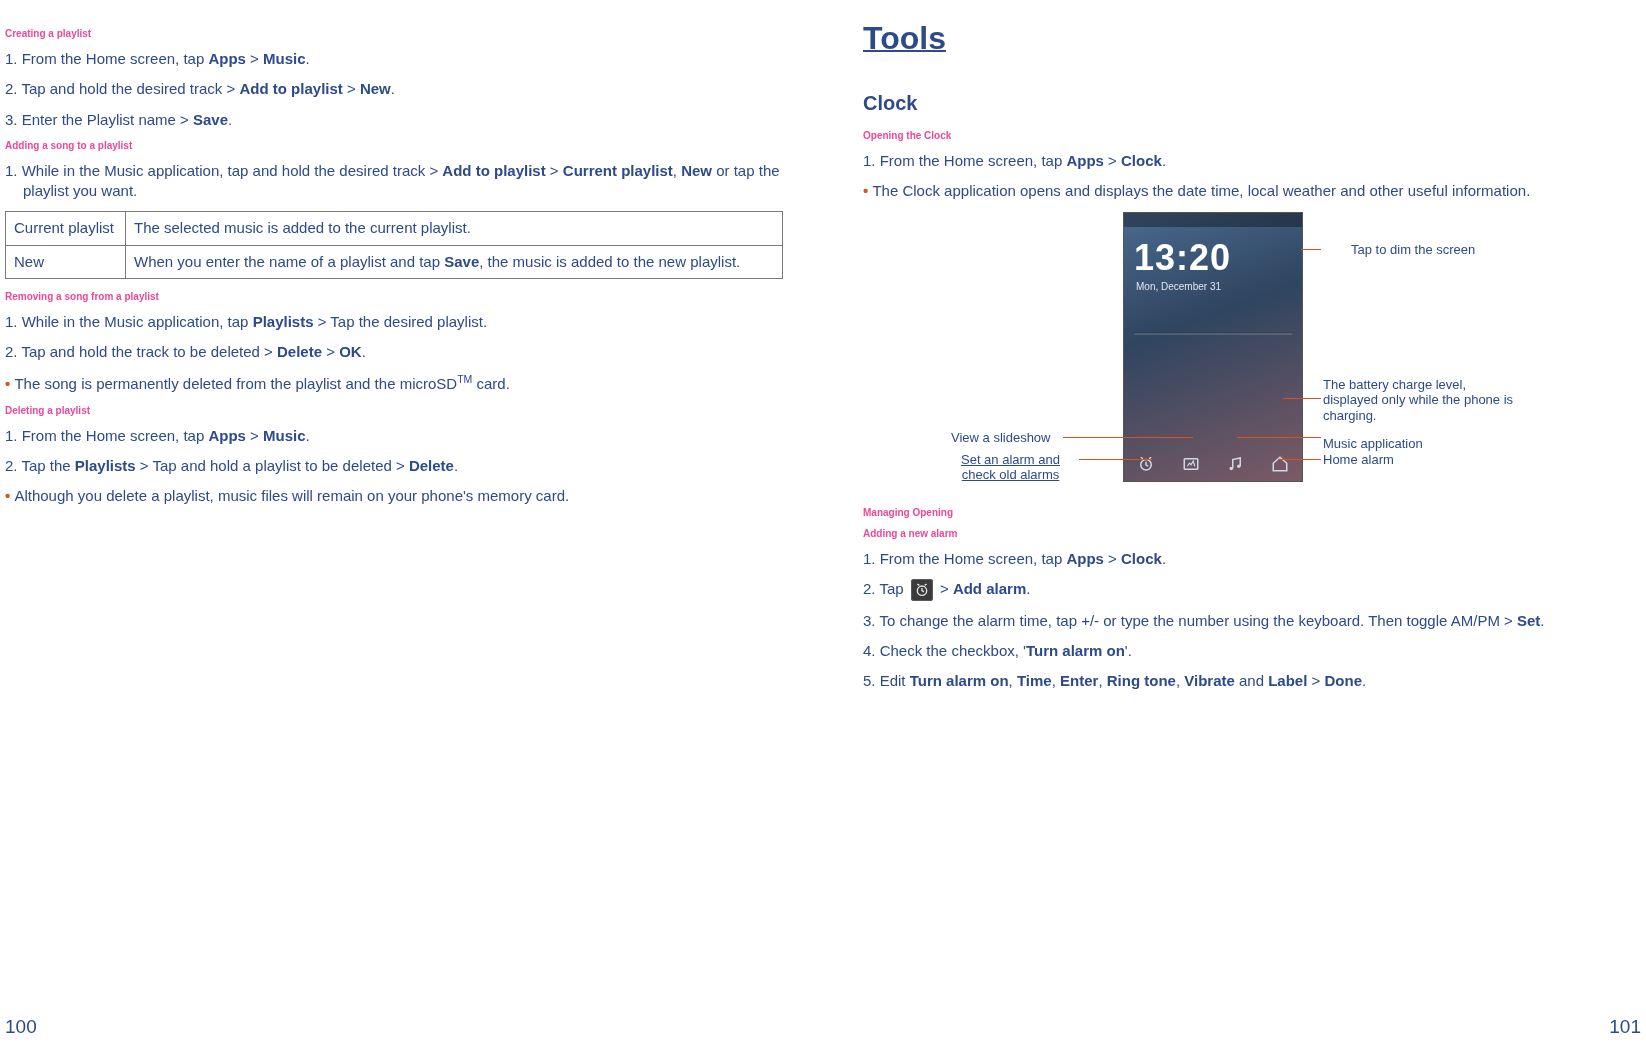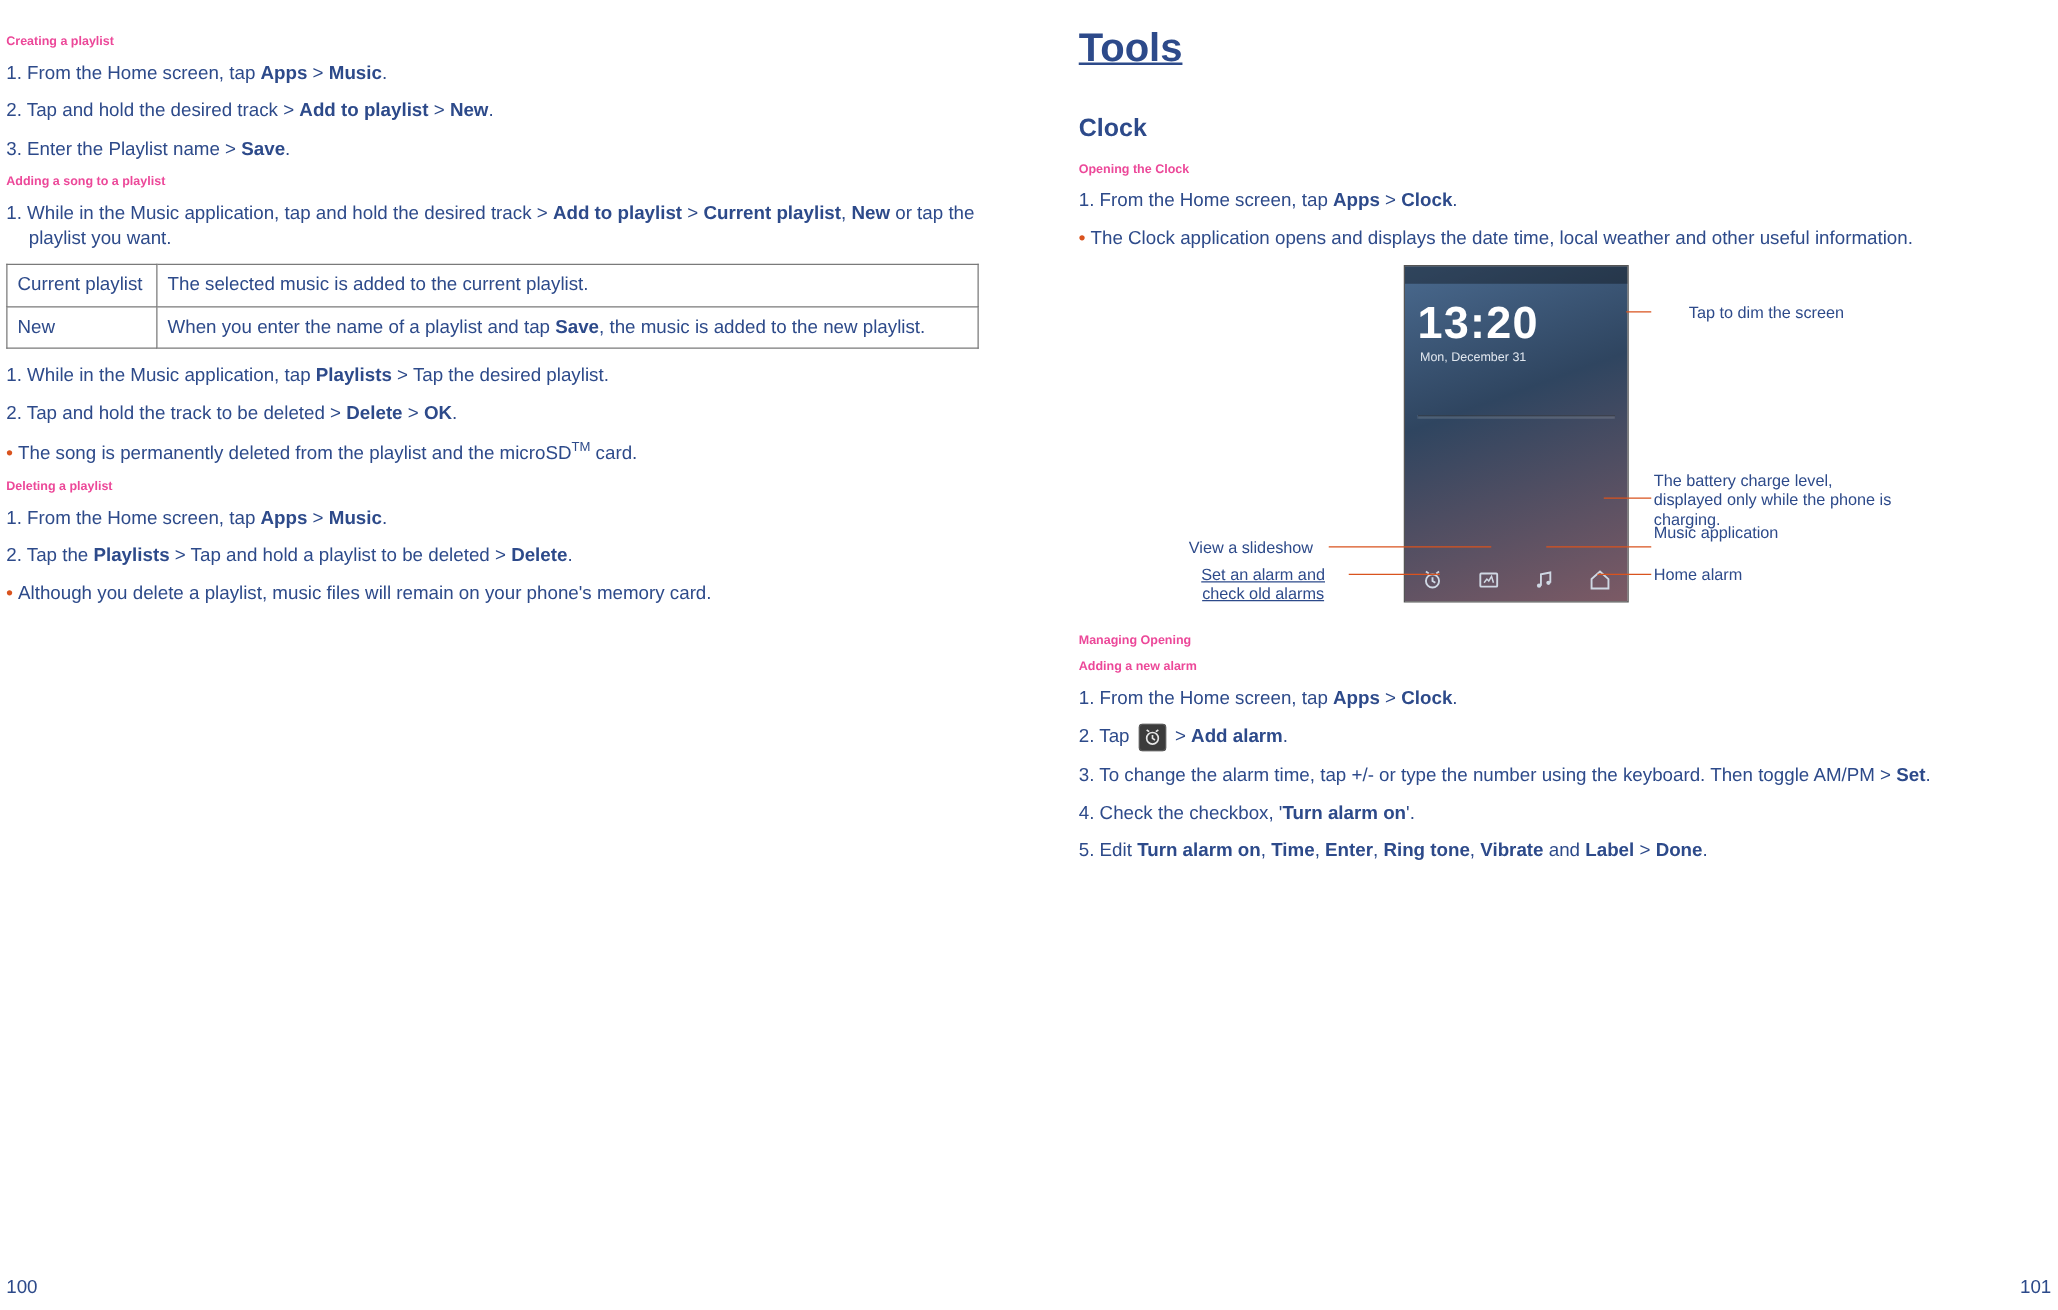--- a/index.html
+++ b/index.html
@@ -86,21 +86,21 @@
       padding: 6px 8px;
       vertical-align: top;
       line-height: 1.35;
     }
     table.opt-table td:first-child {
       width: 120px;
     }
     .page-num {
       position: absolute;
       bottom: 10px;
-      font-size: 15px;
+      font-size: 19px;
       color: #2d4a8a;
     }
     .page-num.left {
       left: 5px;
     }
     .page-num.right {
       right: 5px;
     }
     sup {
       font-size: 0.7em;
@@ -219,20 +219,21 @@
       <td>Current playlist</td>
       <td>The selected music is added to the current playlist.</td>
     </tr>
     <tr>
       <td>New</td>
       <td><span>When you enter the name of a playlist and tap </span><span class="b">Save</span><span>, the music is added to the new playlist.</span></td>
     </tr>
   </tbody>
     </table>
 
+  <div class="subhead">Removing a song from a playlist</div>
 
   <div class="step">
     <span>1. While in the Music application, tap </span><span class="b">Playlists</span><span> &gt; Tap the desired playlist.</span>
   </div>
   <div class="step">
     <span>2. Tap and hold the track to be deleted &gt; </span><span class="b">Delete</span><span> &gt; </span><span class="b">OK</span><span>.</span>
   </div>
   <div class="bullet">
     <span>The song is permanently deleted from the playlist and the microSD</span><sup>TM</sup><span> card.</span>
   </div>
@@ -293,21 +294,21 @@
           </svg>
       </div>
     </div>
 
     <div class="annot" style="left:488px; top:30px;">Tap to dim the screen</div>
     <div class="leader" style="left:438px; top:37px; width:20px;"></div>
 
     <div class="annot multi" style="left:460px; top:165px;">The battery charge level, displayed only while the phone is charging.</div>
     <div class="leader" style="left:420px; top:186px; width:38px;"></div>
 
-    <div class="annot" style="left:460px; top:206px;">Music application</div>
+    <div class="annot" style="left:460px; top:224px;">Music application</div>
     <div class="leader" style="left:374px; top:225px; width:84px;"></div>
 
     <div class="annot" style="left:460px; top:240px;">Home alarm</div>
     <div class="leader" style="left:415px; top:247px; width:43px;"></div>
 
     <div class="annot" style="left:88px; top:218px; text-align:left;">View a slideshow</div>
     <div class="leader" style="left:200px; top:225px; width:130px;"></div>
 
     <div class="annot multi" style="left:80px; top:240px; text-align:center; width:135px;text-decoration:underline;">Set an alarm and check old alarms</div>
     <div class="leader" style="left:216px; top:247px; width:73px;"></div>

